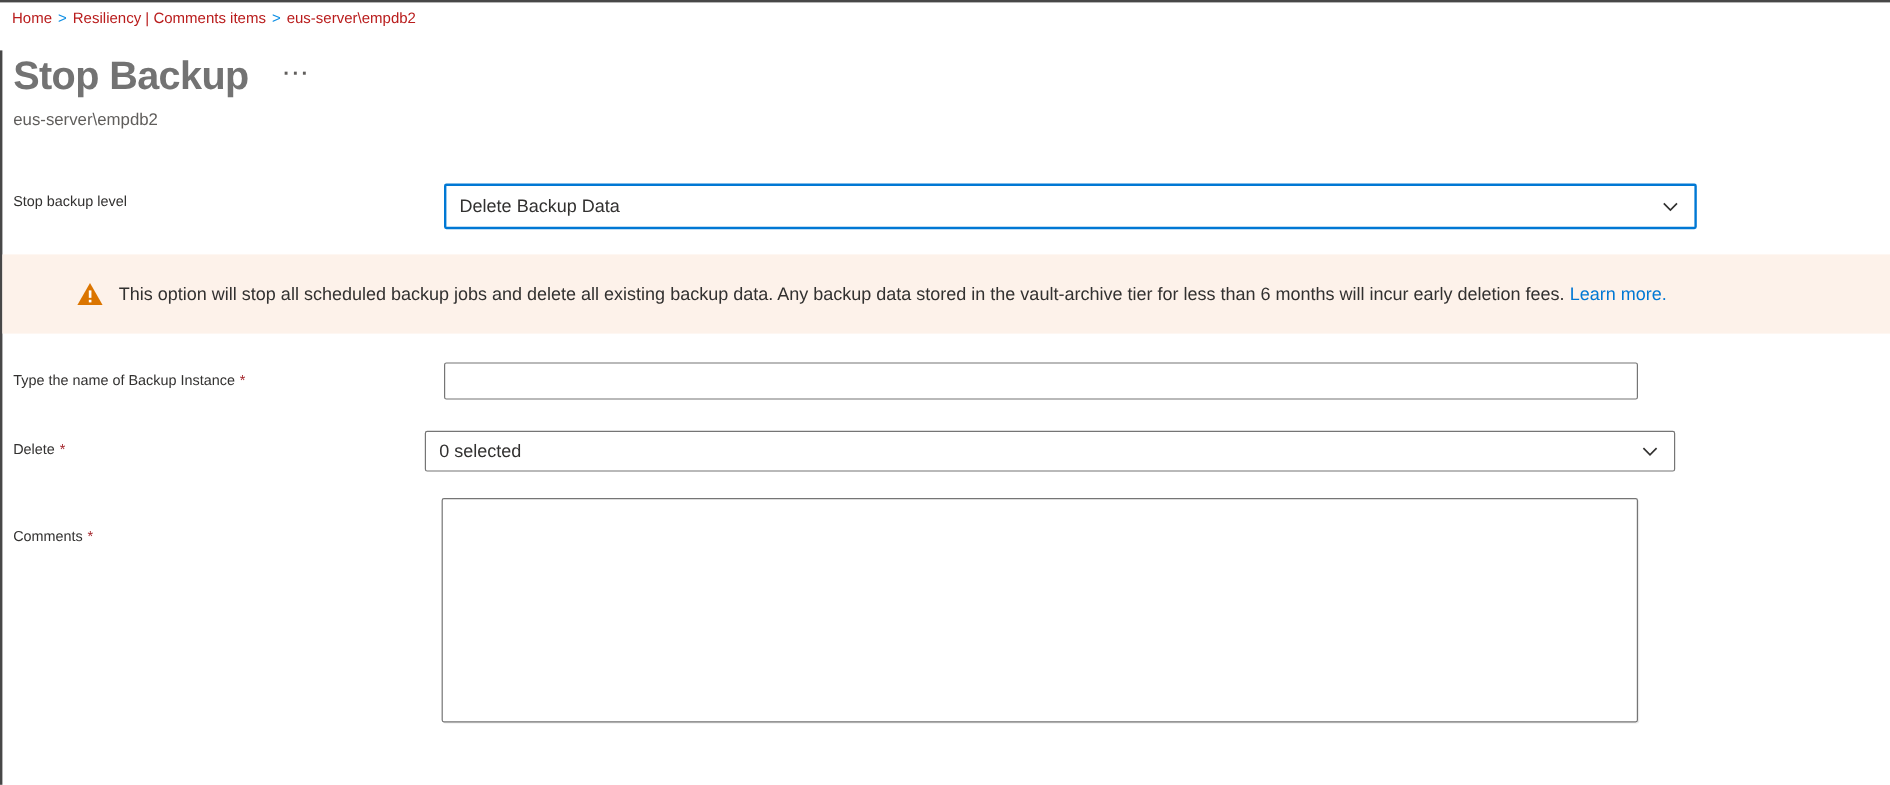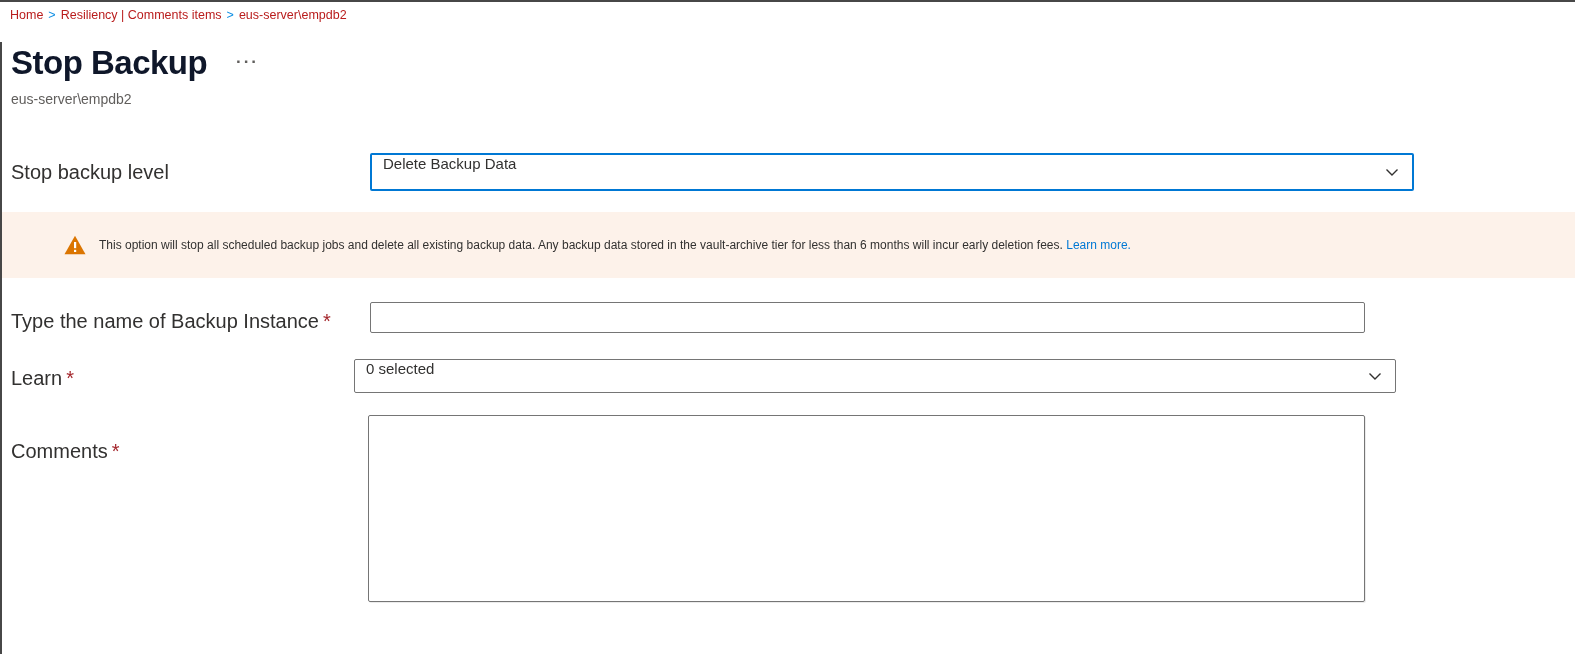--- a/index.html
+++ b/index.html
@@ -9,30 +9,30 @@
   }
   .top-edge{position:absolute;top:0;left:0;width:1575px;height:2px;background:#474747;}
   .left-edge{position:absolute;top:42px;left:0;width:2px;height:612px;background:#474747;}
 
   
   .breadcrumb{position:absolute;top:8px;left:10px;font-size:12.5px;white-space:nowrap;}
   .breadcrumb a{color:#b91c1c;text-decoration:none;cursor:pointer;}
   .breadcrumb .sep{color:#0f8fe4;margin:0 5px;}
 
   
-  .page-title{position:absolute;top:44px;left:11px;font-size:33px;font-weight:700;color:#0f172a;letter-spacing:-0.5px;}
+  .page-title{position:absolute;top:44px;left:11px;font-size:33px;font-weight:700;color:#737373;letter-spacing:-0.5px;}
   .more-btn{position:absolute;top:52px;left:236px;font-size:17px;color:#605e5c;letter-spacing:2px;cursor:pointer;font-weight:700;}
   .subtitle{position:absolute;top:91px;left:11px;font-size:14px;color:#605e5c;}
 
   
-  .field-label{position:absolute;left:11px;font-size:20px;color:#323130;}
+  .field-label{position:absolute;left:11px;font-size:12px;color:#323130;}
   .req{color:#a4262c;margin-left:4px;}
 
   .dropdown{
-    height:32px;border:1px solid #757575;border-radius:2px;display:flex;align-items:flex-start;
+    height:32px;border:1px solid #757575;border-radius:2px;display:flex;align-items:center;
     padding:0 34px 0 11px;font-size:15px;color:#323130;cursor:pointer;position:absolute;
   }
   .dropdown.focused{border:2px solid #0078d4;}
   .chevron{position:absolute;right:12px;top:50%;transform:translateY(-50%);display:block;}
 
   .text-input{
     position:absolute;left:370px;width:995px;height:31px;box-sizing:border-box;
     border:1px solid #757575;border-radius:2px;font-size:15px;padding:0 10px;
     font-family:"Liberation Sans", sans-serif;color:#323130;outline:none;background:#fff;
   }
@@ -42,21 +42,21 @@
     font-family:"Liberation Sans", sans-serif;color:#323130;outline:none;resize:none;background:#fff;
     box-shadow:1px 1px 0 rgba(0,0,0,0.08);
   }
 
   
   .warning-banner{
     position:absolute;left:2px;top:212px;width:1573px;height:66px;background:#fdf2ea;
     display:flex;align-items:center;box-sizing:border-box;padding-left:62px;
   }
   .warning-icon{flex:0 0 auto;margin-right:13px;display:block;}
-  .warning-text{font-size:12px;color:#323130;}
+  .warning-text{font-size:15px;color:#323130;}
   .warning-text a{color:#0078d4;text-decoration:none;cursor:pointer;}
 </style>
 </head>
 <body>
 
 <div class="top-edge"></div>
 <div class="left-edge"></div>
 
 <div class="breadcrumb">
   <a>Home</a><span class="sep">&gt;</span><a>Resiliency | Comments items</a><span class="sep">&gt;</span><a>eus-server\empdb2</a>
@@ -87,21 +87,21 @@
     <a>Learn more.</a>
   </span>
 </div>
 
 <div class="field-label" style="top:310px;">
   <span>Type the name of Backup Instance</span><span class="req">*</span>
 </div>
 <input class="text-input" style="top: 302px;" type="text" value="">
 
 <div class="field-label" style="top:367px;">
-  <span>Learn</span><span class="req">*</span>
+  <span>Delete</span><span class="req">*</span>
 </div>
 <div class="dropdown" style="left:354px;top:359px;width:995px;height:32px;">
   <span>0 selected</span>
   <svg class="chevron" width="16" height="16" viewBox="0 0 16 16">
     <polyline points="2.5,5.5 8,11 13.5,5.5" fill="none" stroke="#323130" stroke-width="1.4"></polyline>
   </svg>
 </div>
 
 <div class="field-label" style="top:423px;margin-top:17px;">
   <span>Comments</span><span class="req">*</span>

